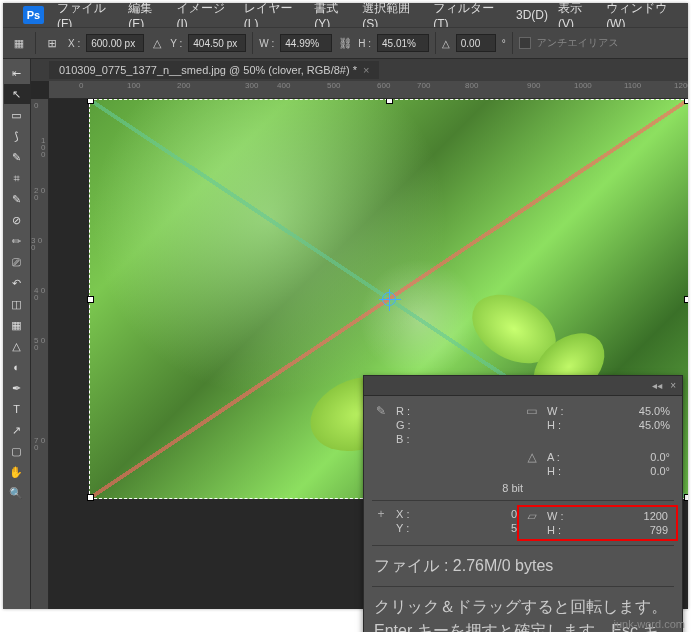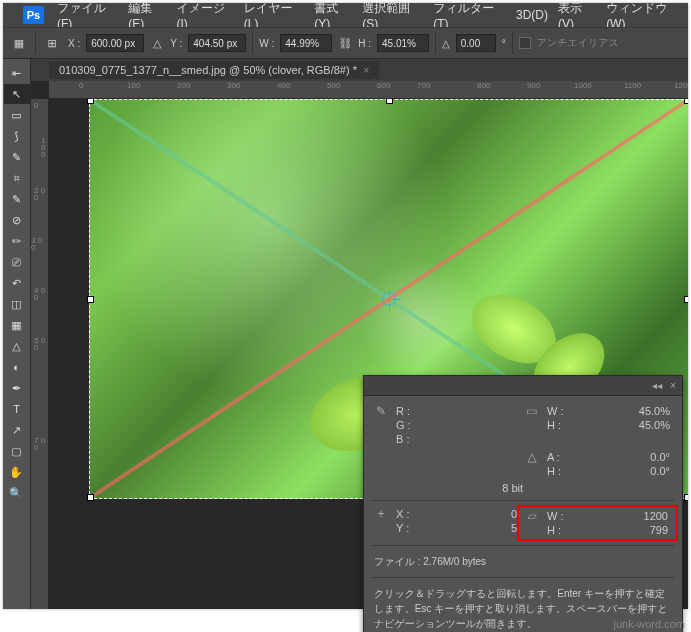--- a/index.html
+++ b/index.html
@@ -50,21 +50,21 @@
 .panel-tab{height:22px;display:flex;align-items:center;padding:0 8px;font-size:11px;background:#535353;border-bottom:1px solid #2a2a2a}
 .panel-tab-label{padding:3px 10px;background:#535353}
 .panel-body{padding:6px 8px}
 .info-row{display:flex;padding:2px 0}
 .info-col{flex:1;display:flex;align-items:flex-start;gap:6px}
 .info-icon{width:18px;display:flex;justify-content:center;color:#aaa;font-size:12px}
 .info-data{flex:1}
 .info-line{display:flex;justify-content:space-between;font-size:10px;padding:1px 4px 1px 0}
 .info-sep{height:1px;background:#3a3a3a;margin:4px 0}
 .highlight-box{border:2px solid #e00;padding:2px 4px;margin:-2px -4px}
-.panel-text{font-size:10px;padding:4px 2px;line-height:1.5}
+.panel-text{font-size:16px;padding:4px 2px;line-height:1.5}
 .watermark{position:absolute;right:6px;bottom:2px;color:#888;font-size:11px}
 </style>
 </head>
 <body>
 
 <div class="app">
   <div class="menubar">
     <div class="ps-logo">Ps</div>
     <div class="menu-item">ファイル(F)</div>
     <div class="menu-item">編集(E)</div>
@@ -131,26 +131,26 @@
       <div class="tab-bar">
         <div class="tab">
           <span>010309_0775_1377_n__smed.jpg @ 50% (clover, RGB/8#) *</span>
           <span class="tab-close">×</span>
         </div>
       </div>
       <div class="ruler-h">
         <span class="ruler-tick" style="left:30px">0</span>
         <span class="ruler-tick" style="left:78px">100</span>
         <span class="ruler-tick" style="left:128px">200</span>
-        <span class="ruler-tick" style="left:178px">300</span>
+        <span class="ruler-tick" style="left:196px">300</span>
         <span class="ruler-tick" style="left:228px">400</span>
         <span class="ruler-tick" style="left:278px">500</span>
         <span class="ruler-tick" style="left:328px">600</span>
         <span class="ruler-tick" style="left:368px">700</span>
-        <span class="ruler-tick" style="left:428px">800</span>
+        <span class="ruler-tick" style="left:416px">800</span>
         <span class="ruler-tick" style="left:478px">900</span>
         <span class="ruler-tick" style="left:525px">1000</span>
         <span class="ruler-tick" style="left:575px">1100</span>
         <span class="ruler-tick" style="left:625px">1200</span>
       </div>
       <div class="canvas-wrap">
         <div class="ruler-v">
           <span class="ruler-tick" style="top:2px;left:3px">0</span>
           <span class="ruler-tick" style="top:38px;left:10px;line-height:0.9">1 0 0</span>
           <span class="ruler-tick" style="top:88px;left:3px;line-height:0.9">2 0 0</span>

